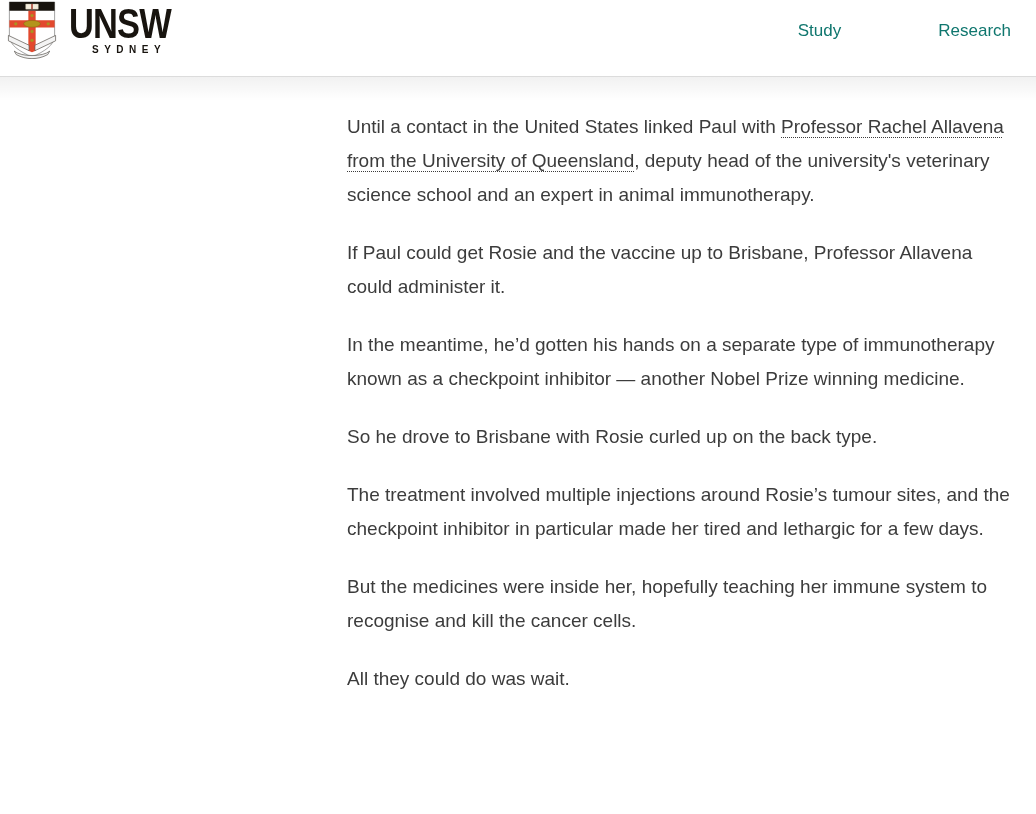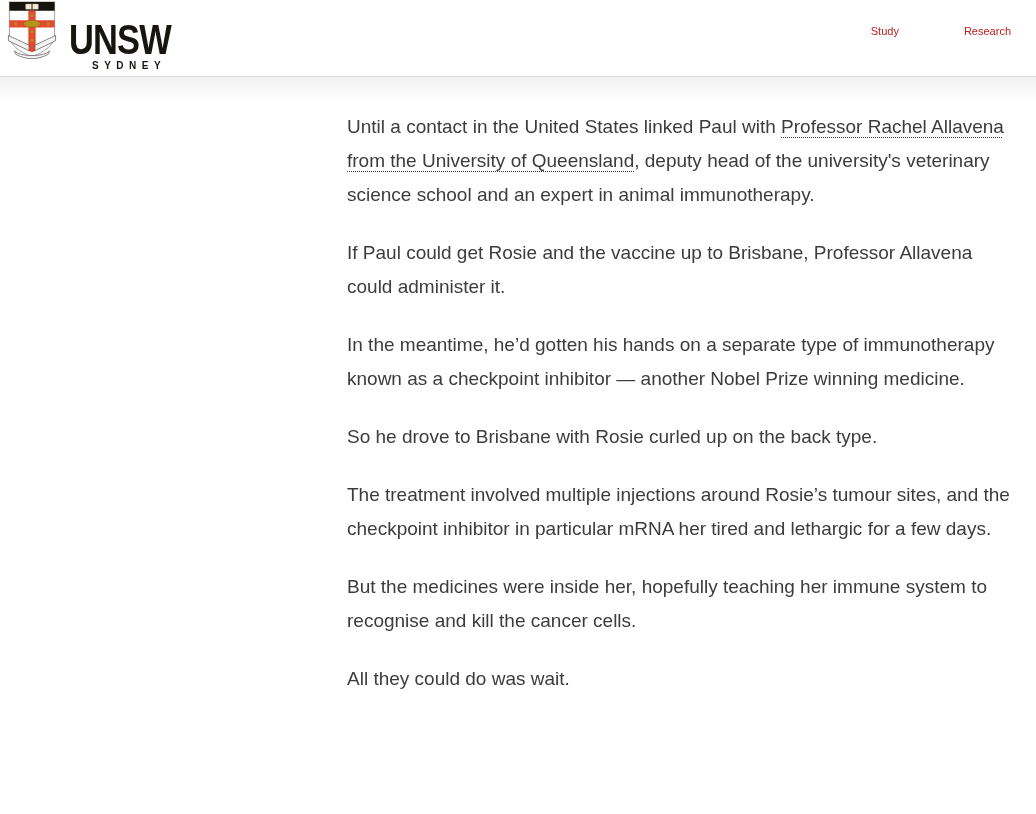--- a/index.html
+++ b/index.html
@@ -40,21 +40,21 @@
     display: flex;
     align-items: flex-start;
     text-decoration: none;
     cursor: pointer;
   }
   .crest { display: block; }
   .crest svg { display: block; }
   .logo-text {
     display: block;
     margin-left: 12px;
-    padding-top: 22px;
+    padding-top: 6px;
   }
   .wordmark {
     display: block;
     font-weight: bold;
     font-size: 42px;
     line-height: 34px;
     letter-spacing: -1px;
     color: #18140f;
     transform: scaleX(0.82);
     transform-origin: 0 0;
@@ -71,25 +71,26 @@
   .primary-nav {
     position: absolute;
     top: 0;
     right: 25px;
     height: 62px;
     display: flex;
     align-items: center;
     gap: 65px;
   }
   .primary-nav a {
-    font-size: 11px;
-    color: #b91c1c;
+    font-size: 17px;
+    color: #0f766e;
     text-decoration: none;
     cursor: pointer;
     white-space: nowrap;
+    margin-left: 32px;
   }
 
   
   .article-body {
     box-sizing: border-box;
     margin-left: 339px;
     width: 676px;
     padding-top: 33px;
   }
   .para {
@@ -148,16 +149,16 @@
     <a>Research</a>
   </nav>
 </header>
 <div class="header-shadow"></div>
 
 <main class="article-body">
   <p class="para"><span>Until a contact in the United States linked Paul with </span><a class="inline-link">Professor Rachel Allavena from the University of Queensland</a><span>, deputy head of the university's veterinary science school and an expert in animal immunotherapy.</span></p>
   <p class="para">If Paul could get Rosie and the vaccine up to Brisbane, Professor Allavena could administer it.</p>
   <p class="para">In the meantime, he’d gotten his hands on a separate type of immunotherapy known as a checkpoint inhibitor — another Nobel Prize winning medicine.</p>
   <p class="para">So he drove to Brisbane with Rosie curled up on the back type.</p>
-  <p class="para">The treatment involved multiple injections around Rosie’s tumour sites, and the checkpoint inhibitor in particular mRNA her tired and lethargic for a few days.</p>
+  <p class="para">The treatment involved multiple injections around Rosie’s tumour sites, and the checkpoint inhibitor in particular made her tired and lethargic for a few days.</p>
   <p class="para">But the medicines were inside her, hopefully teaching her immune system to recognise and kill the cancer cells.</p>
   <p class="para">All they could do was wait.</p>
 </main>
 
 </body></html>

